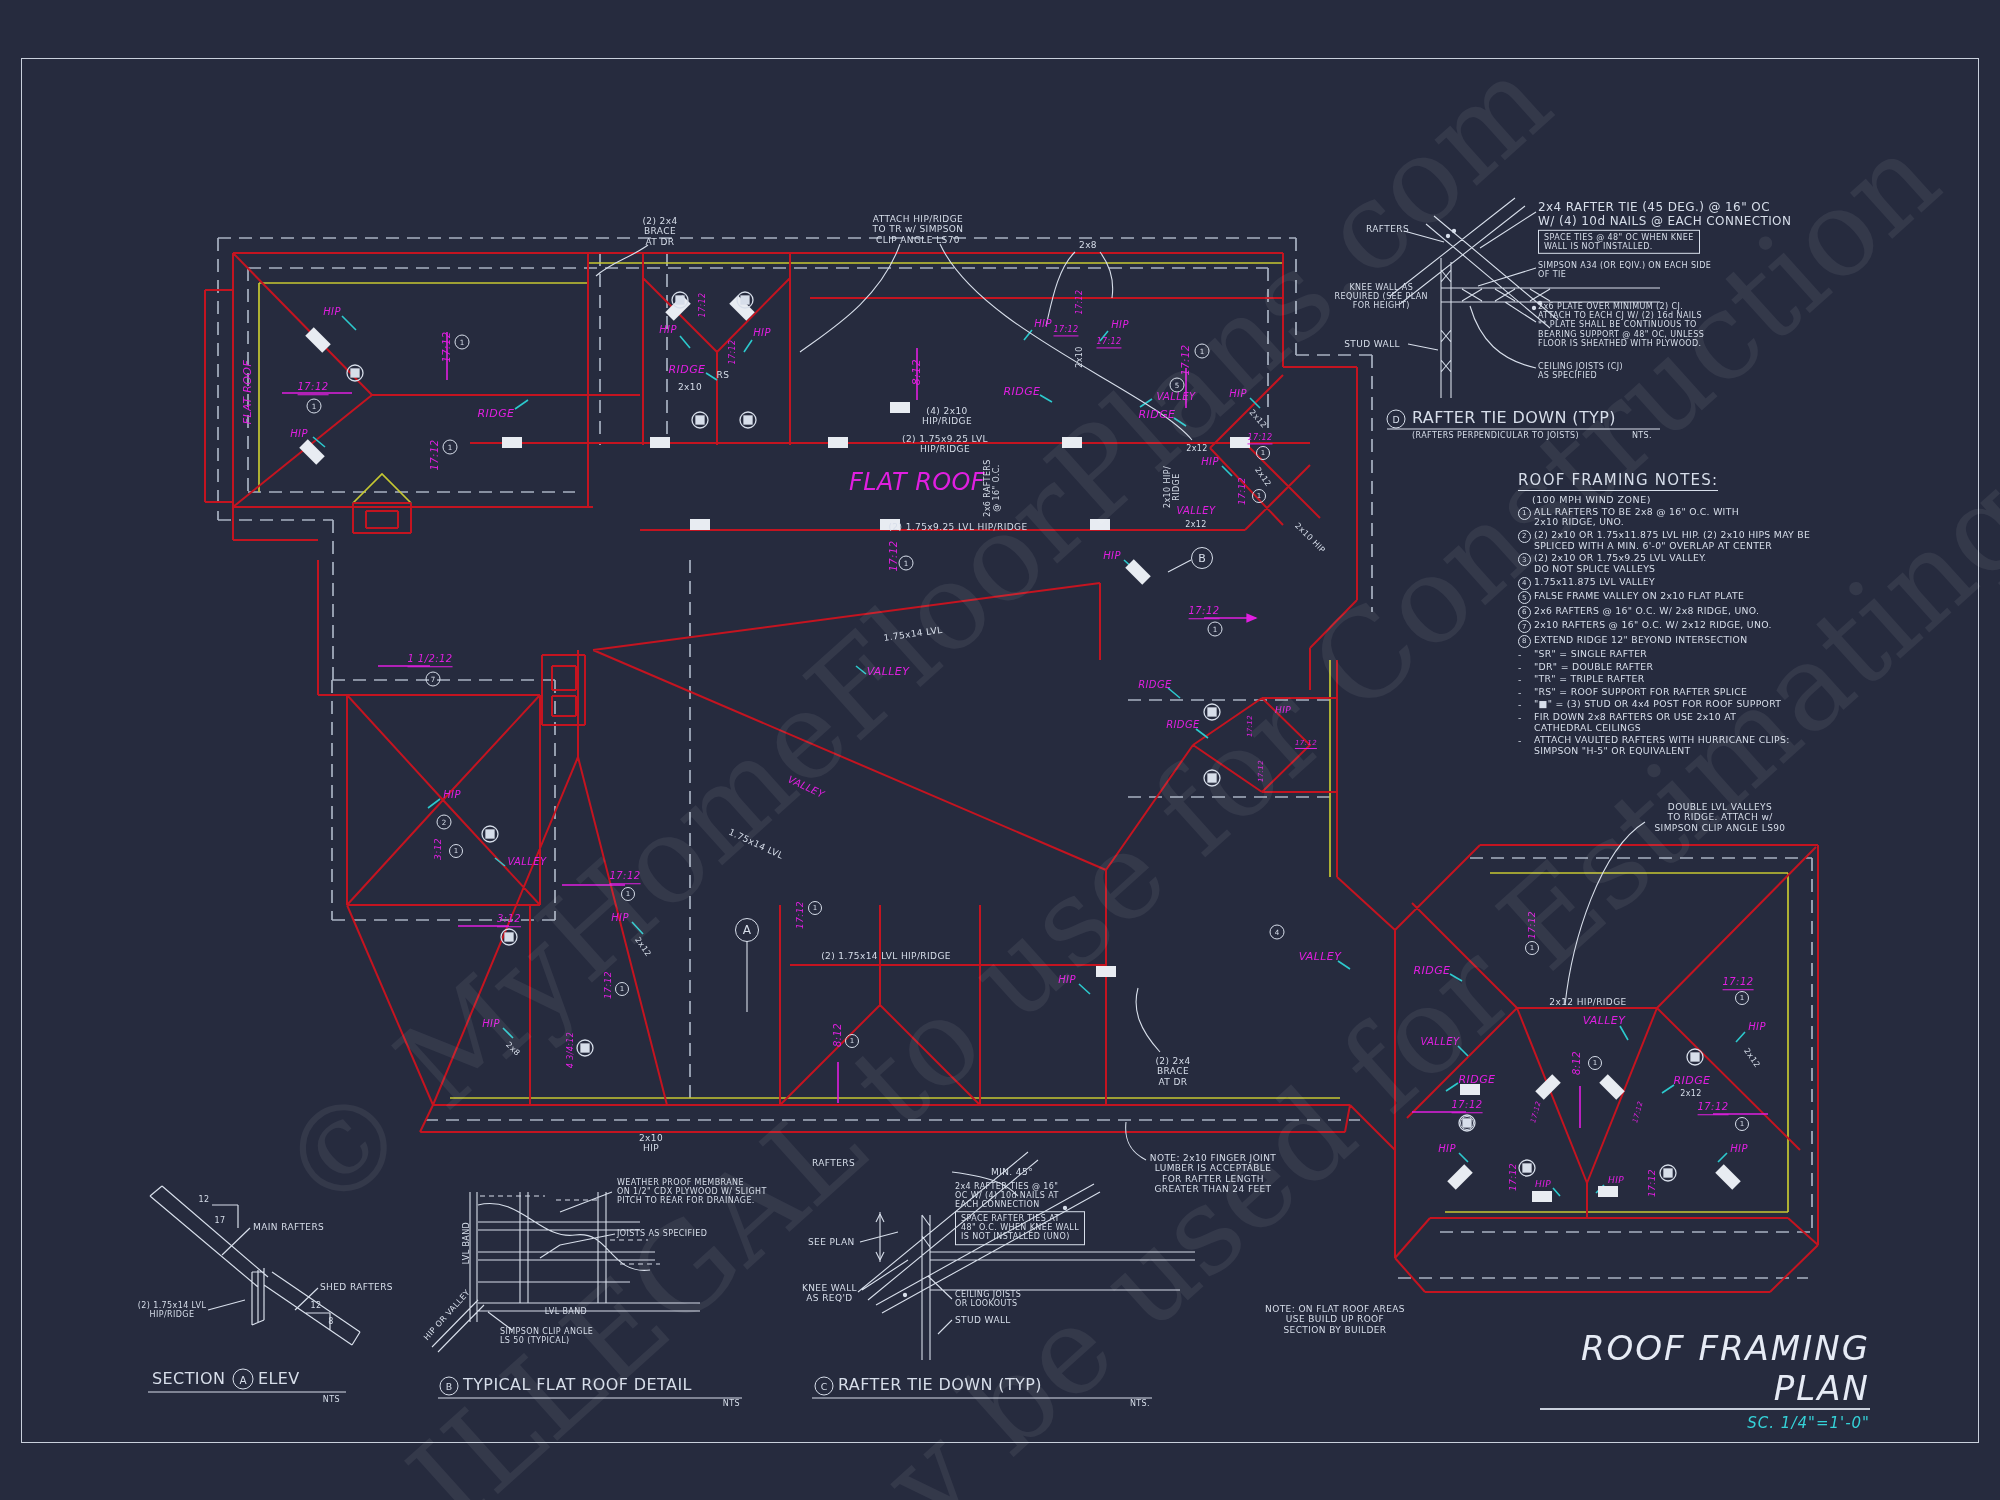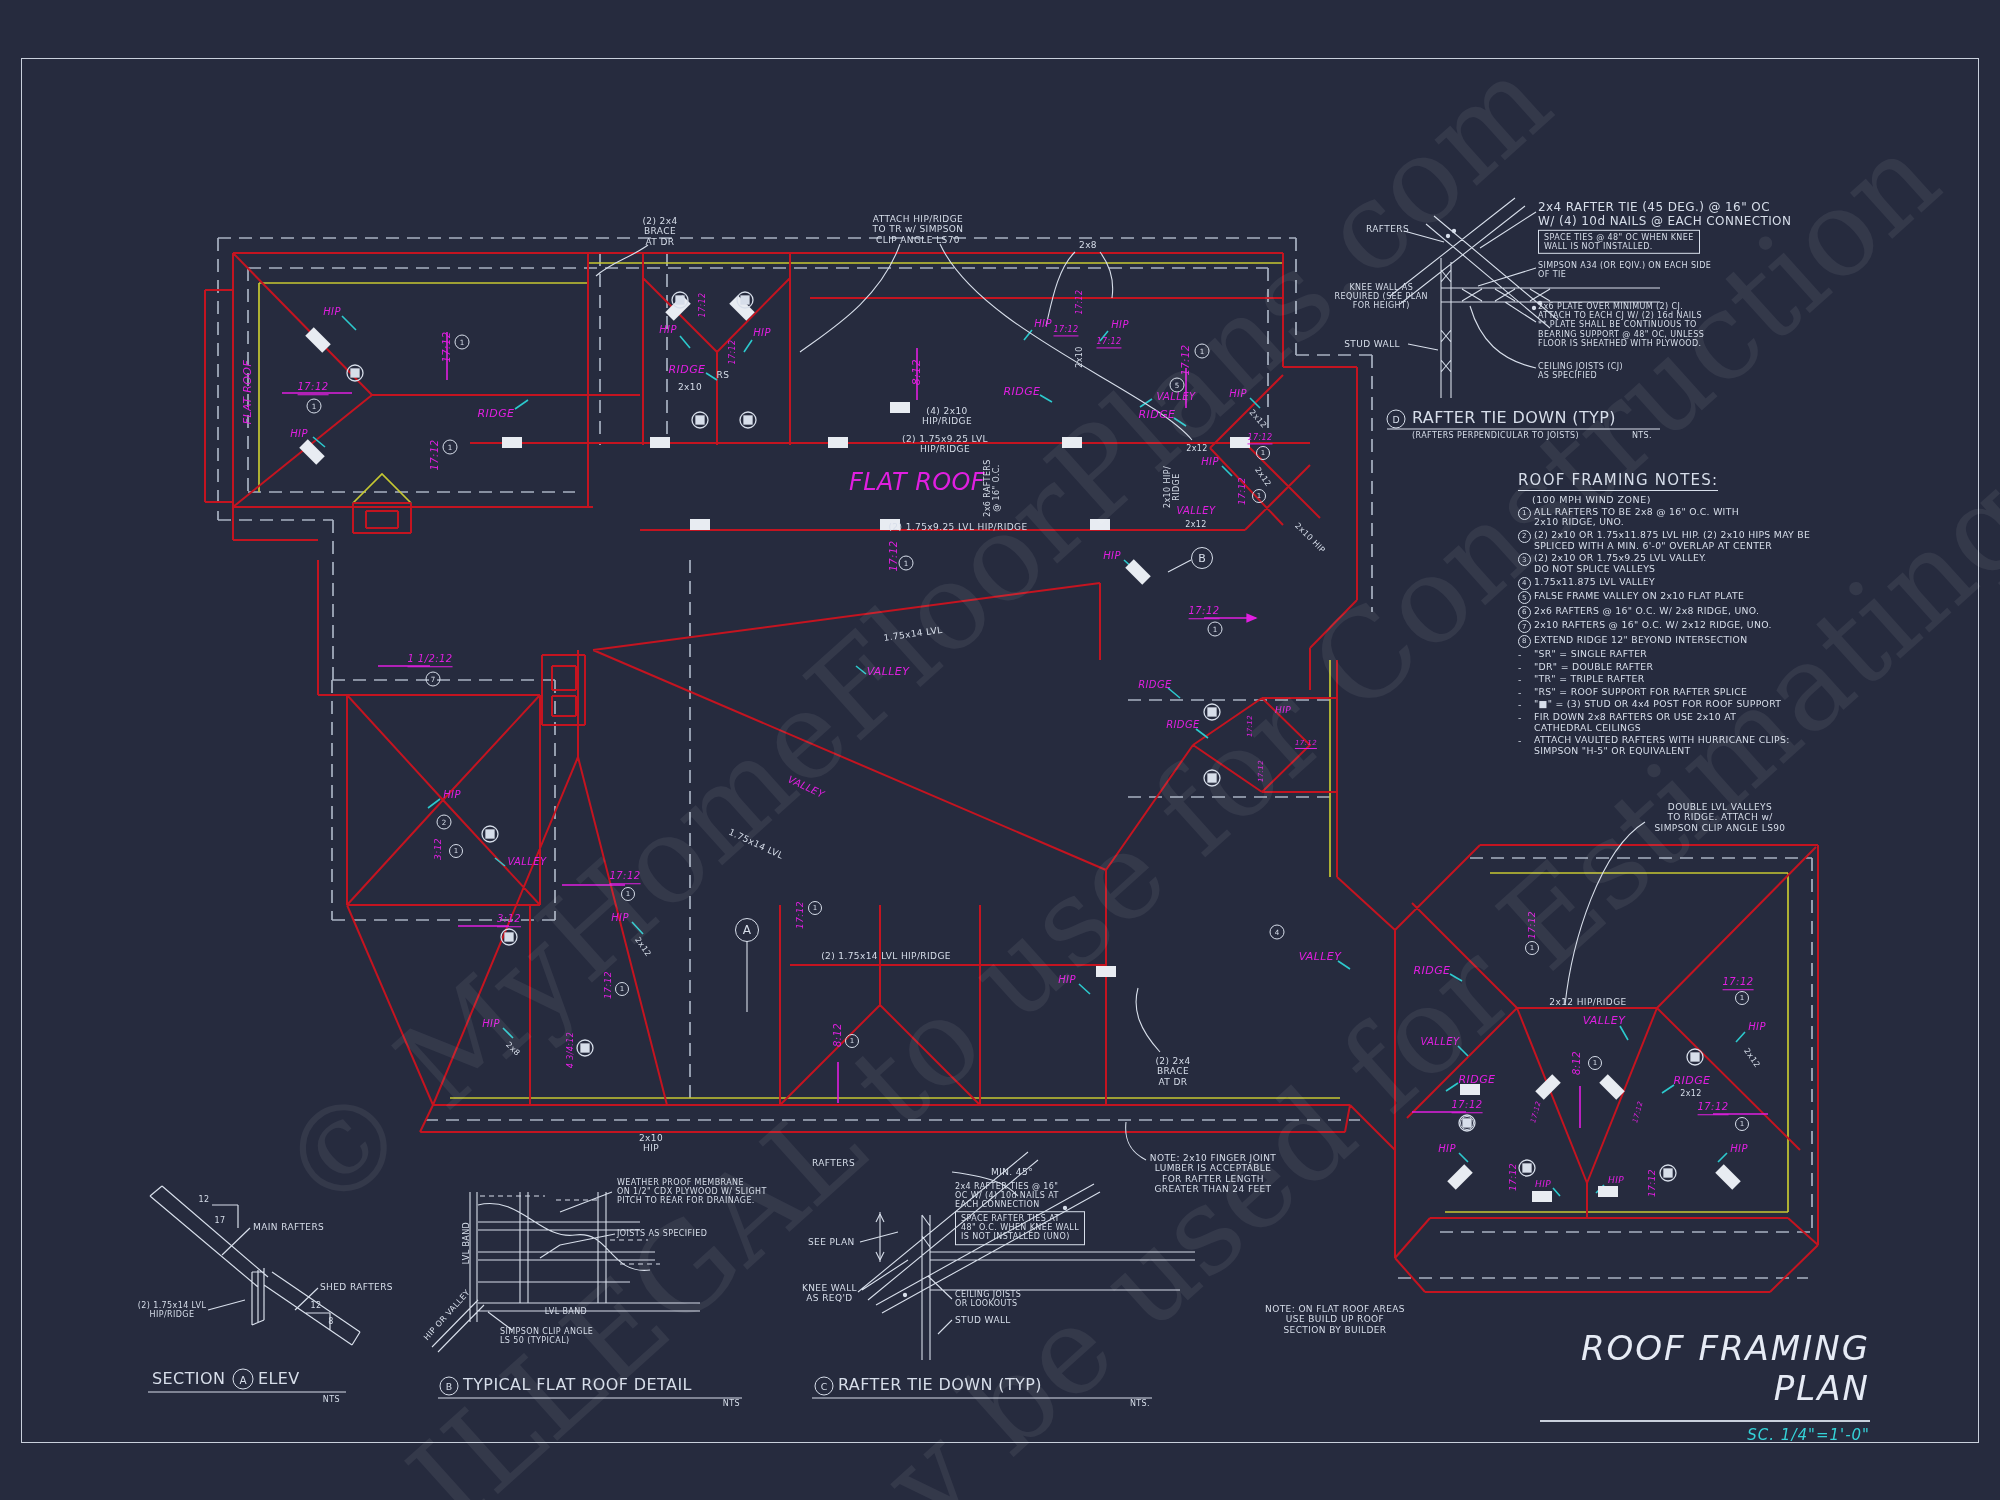--- a/index.html
+++ b/index.html
@@ -22,21 +22,21 @@
   #notes .nt{font-size:15px;letter-spacing:1.2px;border-bottom:1.4px solid #d7deea;
              display:inline-block;padding-bottom:1px;margin-bottom:3px;}
   #notes .ns{font-size:9.5px;margin-left:14px;letter-spacing:.5px;}
   .nrow{display:flex;font-size:9.3px;letter-spacing:.3px;margin-top:1.5px;}
   .nmk{width:16px;flex:0 0 16px;}
   .nmk .nc{width:11px;height:11px;border:1px solid #d7deea;border-radius:50%;
            font-size:7px;display:flex;align-items:center;justify-content:center;}
   .ntx{line-height:1.18;}
   #titleblock{position:absolute;left:1540px;top:1328px;width:330px;text-align:right;color:#e6ebf5;}
   #titleblock .tt{font-size:34px;font-style:italic;letter-spacing:2px;
-                  border-bottom:2px solid #c9d0dc;padding-bottom:12px;}
+                  border-bottom:2px solid #c9d0dc;padding-bottom:0;}
   #titleblock .ts{font-size:15px;font-style:italic;color:#35d2d8;margin-top:4px;letter-spacing:1px;}
 </style>
 </head>
 <body>
 
 <div id="page">
   <div id="border"></div>
 
   <svg width="2000" height="1500">
     <defs>

